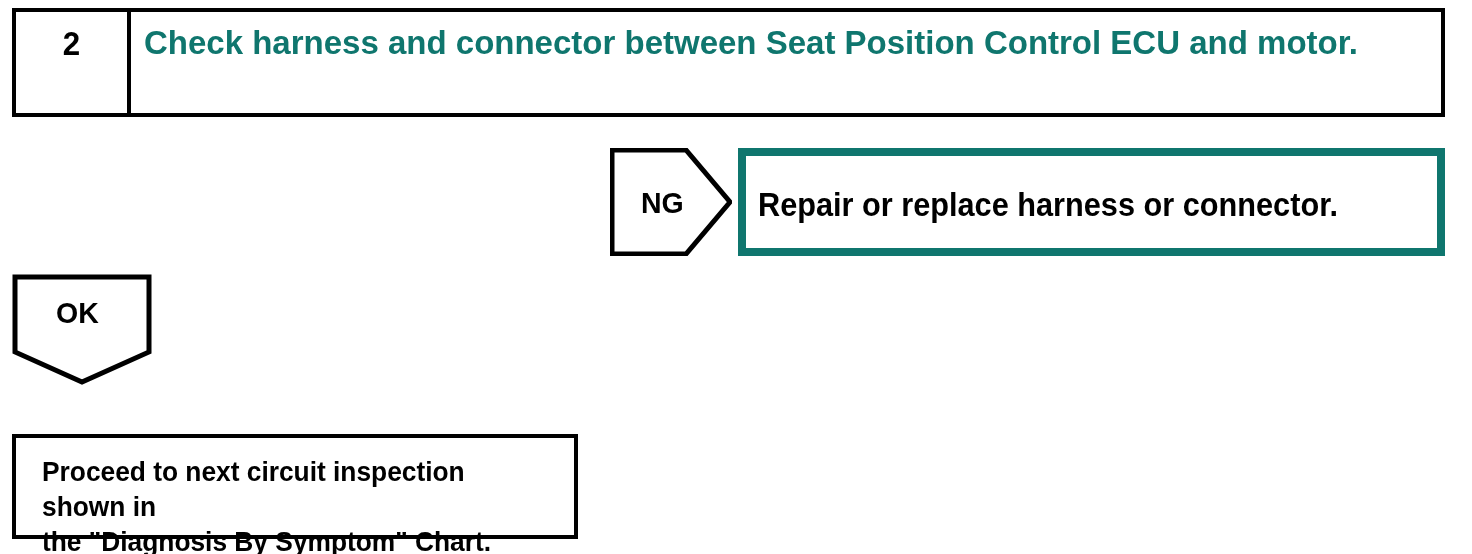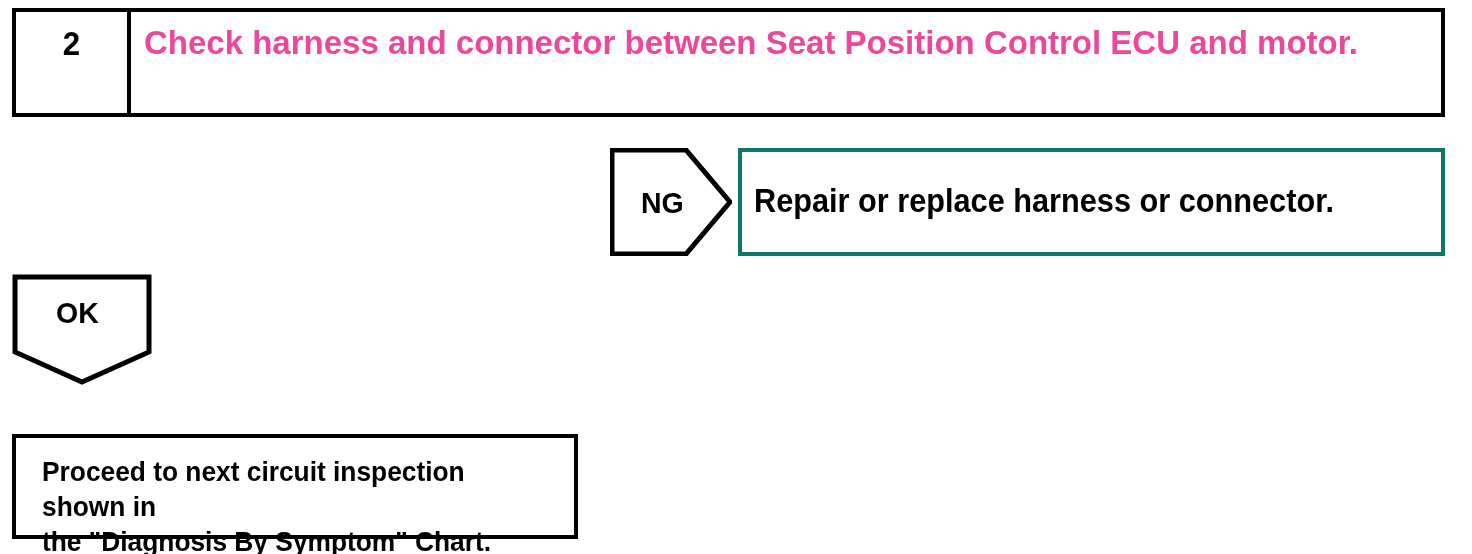--- a/index.html
+++ b/index.html
@@ -54,21 +54,21 @@
     left: 115px;
     top: 0;
     right: 0;
     height: 100%;
     padding: 14px 0 0 13px;
     box-sizing: border-box;
   }
   .step-text {
     font-size: 33px;
     font-weight: bold;
-    color: #ec4899;
+    color: #0f766e;
     line-height: 1.05;
     white-space: nowrap;
     transform: scaleX(0.93);
     transform-origin: left top;
   }
 
   
   .ng-arrow {
     position: absolute;
     left: 610px;
@@ -91,21 +91,21 @@
     line-height: 1;
     transform: scaleX(0.95);
     transform-origin: left top;
   }
   .repair-box {
     position: absolute;
     left: 738px;
     top: 148px;
     width: 707px;      
     height: 108px;     
-    border: 4px solid #0f766e;
+    border: 8px solid #0f766e;
     box-sizing: border-box;
     background: #ffffff;
   }
   .repair-text {
     position: absolute;
     left: 12px;
     top: 32px;
     font-size: 33px;
     font-weight: bold;
     color: #000000;

